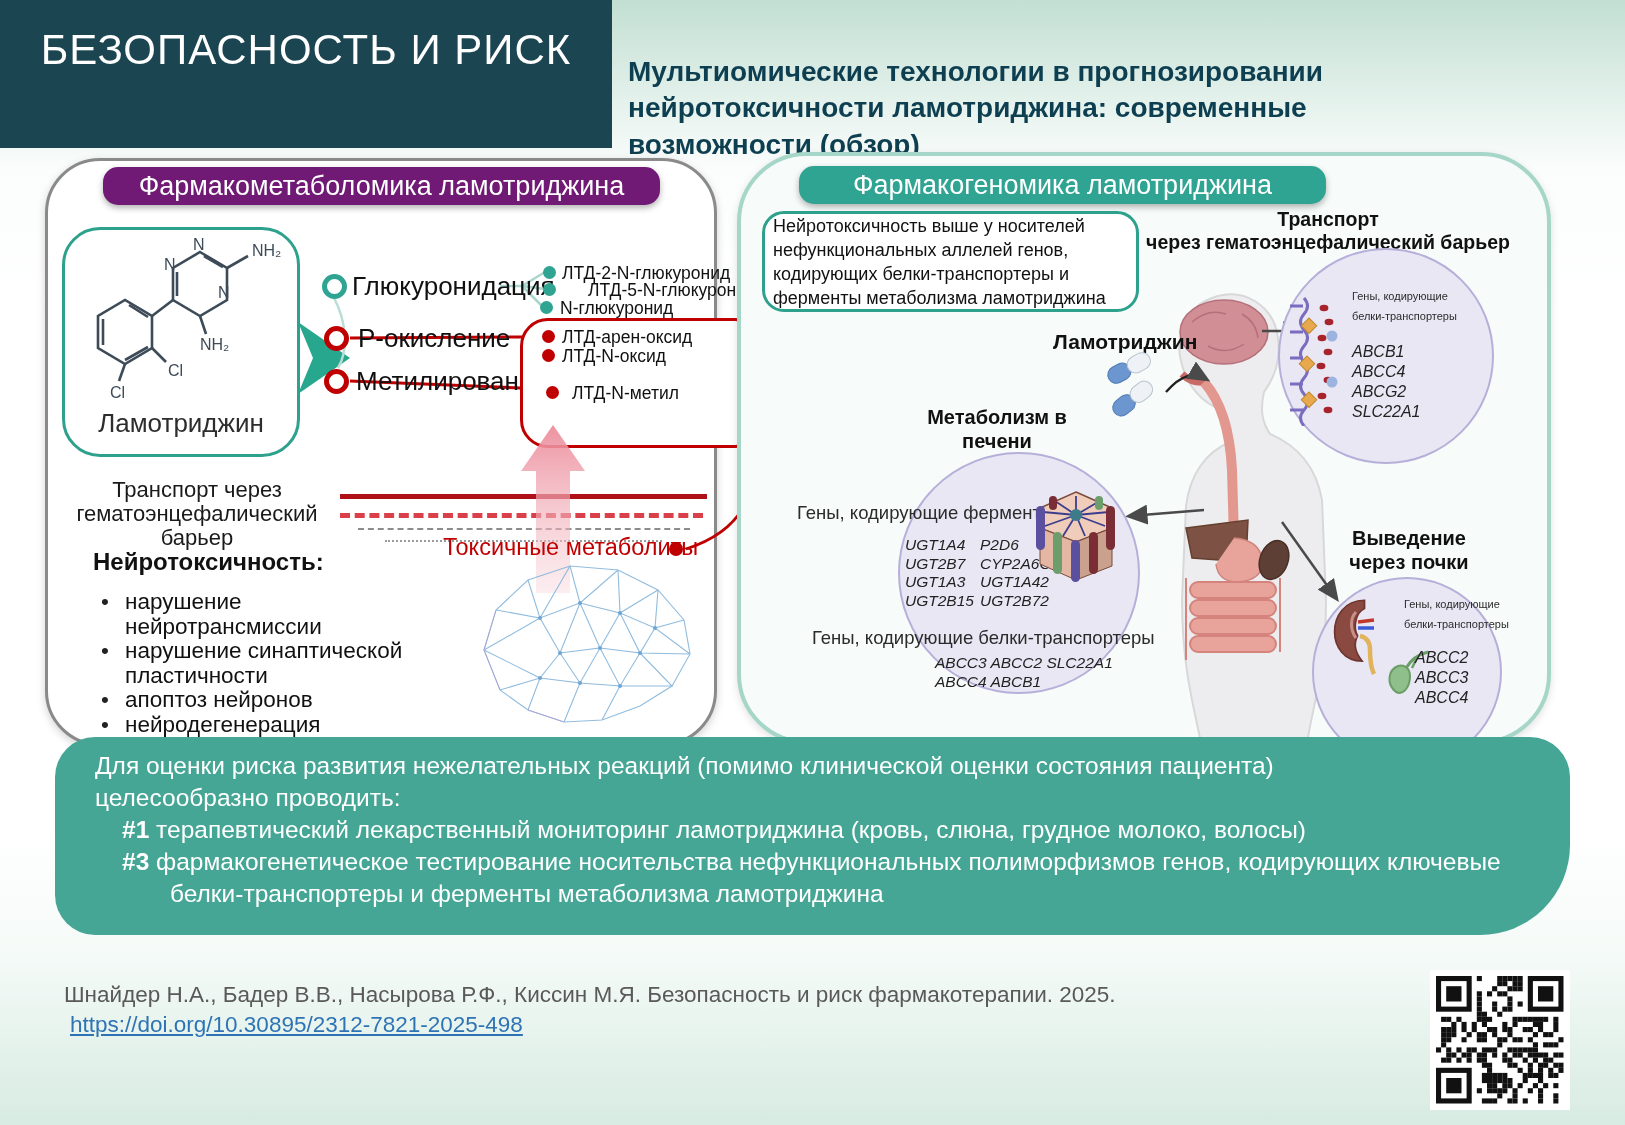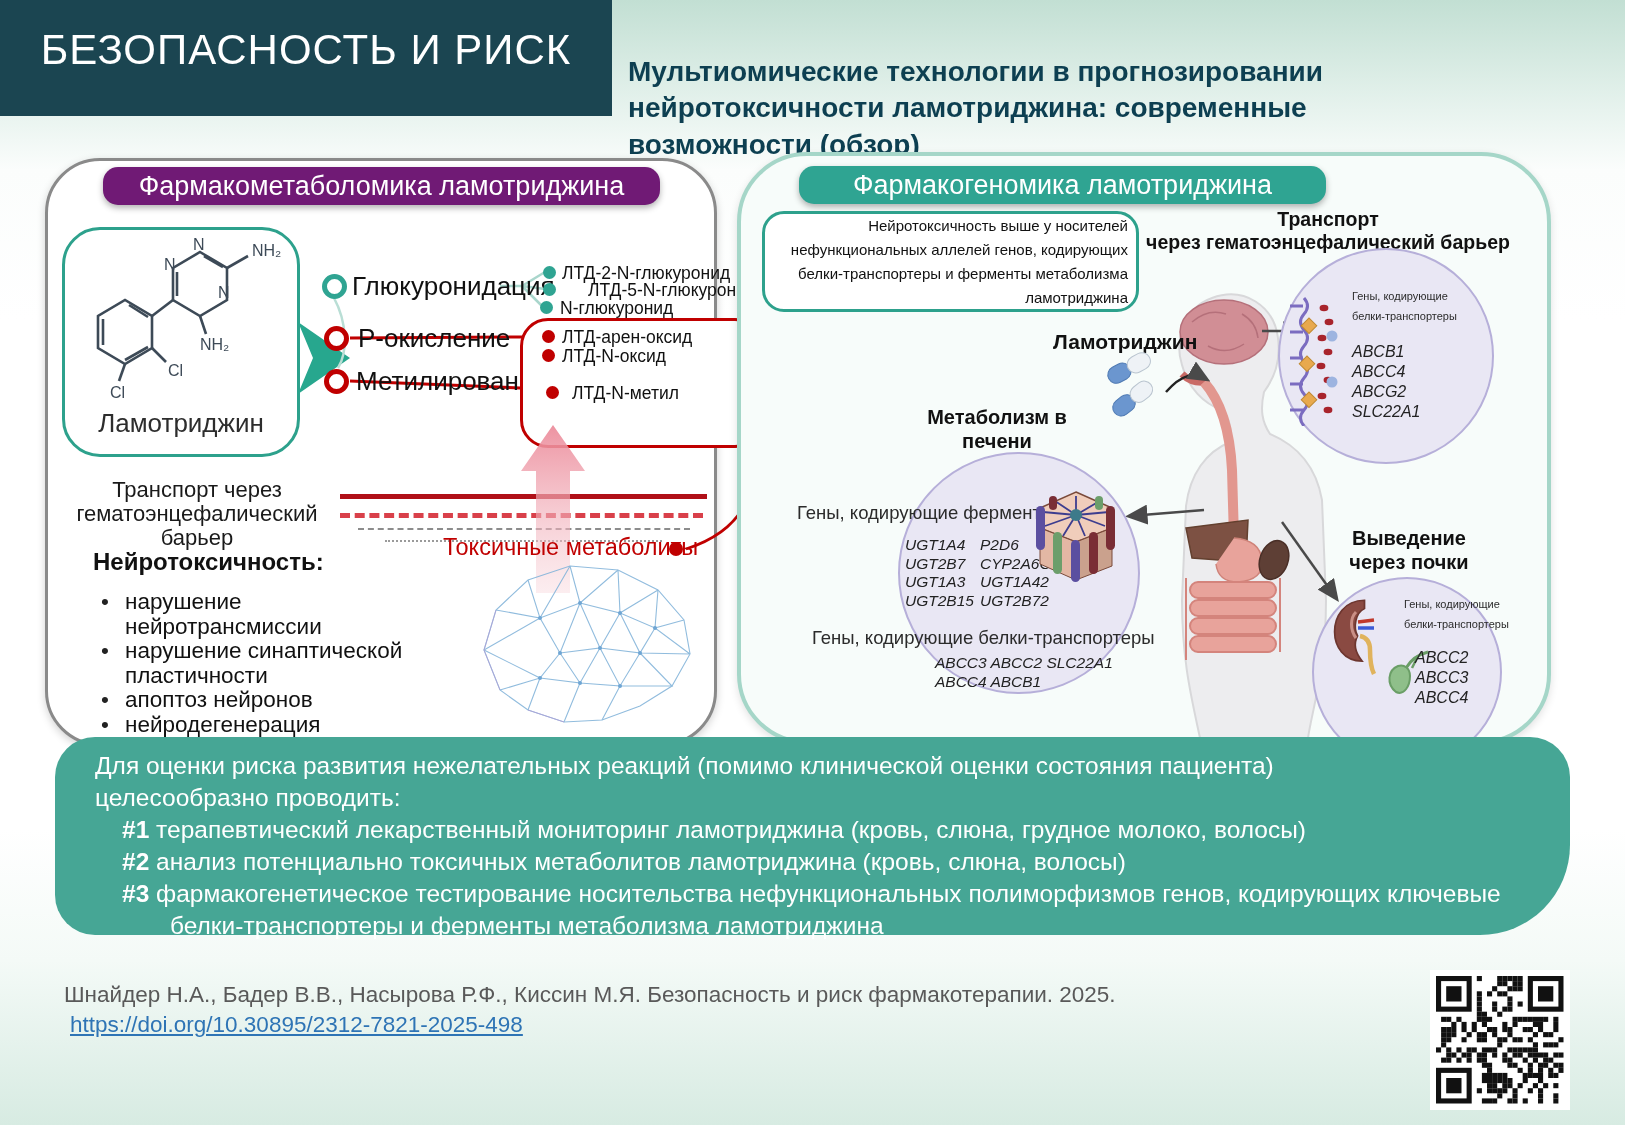--- a/index.html
+++ b/index.html
@@ -3,21 +3,21 @@
 <meta charset="utf-8">
 <style>
   html,body{margin:0;padding:0;}
   body{
     width:1625px;height:1125px;position:relative;overflow:hidden;
     font-family:"Liberation Sans", sans-serif;color:#1f1f1f;
     background:linear-gradient(180deg,#c2dfd3 0px,#e7f3ee 110px,#fbfdfc 170px,#ffffff 320px,#ffffff 830px,#f4faf7 960px,#d7ebe2 1125px);
   }
   .abs{position:absolute;}
   
-  .masthead{left:0;top:0;width:612px;height:116px;background:#1b4551;color:#fff;text-align:center;}
+  .masthead{left:0;top:0;width:612px;height:148px;background:#1b4551;color:#fff;text-align:center;}
   .masthead .l1{margin-top:26px;font-size:42px;font-weight:400;letter-spacing:1px;}
   .masthead .l2{font-size:52px;font-weight:800;letter-spacing:1px;margin-top:2px;}
   .main-title{left:628px;top:22px;width:700px;font-size:28px;font-weight:700;color:#0d3f51;line-height:1.3;margin-top:32px;}
   
   .panel-left{left:45px;top:158px;width:666px;height:582px;background:#ffffff;border:3.5px solid #8a8a8a;border-radius:55px;box-shadow:0 3px 8px rgba(0,0,0,.18);}
   .panel-right{left:737px;top:152px;width:806px;height:584px;background:#f7fcfa;border:4px solid #a5d6c8;border-radius:70px;box-shadow:0 3px 8px rgba(0,0,0,.12);}
   .pill{height:38px;border-radius:15px;color:#fff;font-size:27px;font-weight:400;display:flex;align-items:center;justify-content:center;box-shadow:0 3px 6px rgba(0,0,0,.3);}
   .pill-gray{background:#701a75;}
   .pill-teal{background:#2fa492;}
   
@@ -34,21 +34,21 @@
   .red-box{left:520px;top:318px;width:237px;height:124px;border:3px solid #c00000;border-radius:28px;background:#fff;}
   .barrier-label{left:56px;top:478px;width:282px;text-align:center;font-size:22px;line-height:24px;color:#1a1a1a;}
   .toxic-label{left:443px;top:534px;font-size:23.5px;color:#c00000;}
   .neuro-title{left:93px;top:548px;font-size:24px;font-weight:700;color:#111;}
   .neuro-list{left:97px;top:578px;width:310px;margin-top:12px;}
   .neuro-list ul{margin:0;padding:0;list-style:none;}
   .neuro-list li{position:relative;padding-left:28px;font-size:22.5px;line-height:24.5px;color:#111;margin:0;}
   .neuro-list li::before{content:"•";position:absolute;left:4px;top:0;color:#222;}
   
   .note-box{left:762px;top:211px;width:377px;height:101px;border:3px solid #2da18c;border-radius:22px;background:#fff;
-            display:flex;align-items:center;justify-content:center;text-align:right;font-size:15px;line-height:24px;color:#111;padding:2px 8px;box-sizing:border-box;}
+            display:flex;align-items:center;justify-content:center;text-align:left;font-size:18px;line-height:24px;color:#111;padding:2px 8px;box-sizing:border-box;}
   .bbb-title{left:1128px;top:208px;width:400px;text-align:center;font-weight:700;font-size:19.5px;line-height:23px;color:#111;}
   .lav-circle{background:#e9e7f4;border:2px solid #b6afd9;border-radius:50%;}
   .genes-label{font-size:11px;line-height:20px;color:#2b2b2b;}
   .genes{font-style:italic;font-size:15.5px;color:#222;}
   .sec-title{font-weight:700;font-size:20px;line-height:24px;color:#111;text-align:center;}
   
   .rec-box{left:55px;top:737px;width:1515px;height:198px;background:#46a695;border-radius:40px 40px 90px 40px;color:#fff;box-sizing:border-box;padding:13px 22px;}
   .rec-line{font-size:24.5px;line-height:32px;}
   .rec-item{font-size:24.5px;line-height:32px;margin-left:45px;padding-left:48px;text-indent:-48px;}
   .rec-item .num{font-weight:800;}
@@ -363,21 +363,20 @@
 <div class="abs genes" style="left:1415px;top:648px;line-height:20px;font-size:16px;">
   <div>ABCC2</div>
   <div>ABCC3</div>
   <div>ABCC4</div>
 </div>
 
 <div class="abs rec-box">
   <div class="rec-line" style="margin-left:18px;">Для оценки риска развития нежелательных реакций (помимо клинической оценки состояния пациента)</div>
   <div class="rec-line" style="margin-left:18px;">целесообразно проводить:</div>
   <div class="rec-item"><span class="num">#1</span> <span>терапевтический лекарственный мониторинг ламотриджина (кровь, слюна, грудное молоко, волосы)</span></div>
-  <div class="rec-item"><span class="num">#2</span> <span>анализ потенциально токсичных метаболитов ламотриджина (кровь, слюна, волосы)</span></div>
   <div class="rec-item"><span class="num">#3</span> <span>фармакогенетическое тестирование носительства нефункциональных полиморфизмов генов, кодирующих ключевые белки-транспортеры и ферменты метаболизма ламотриджина</span></div>
 </div>
 
 <div class="abs citation">Шнайдер Н.А., Бадер В.В., Насырова Р.Ф., Киссин М.Я. Безопасность и риск фармакотерапии. 2025.</div>
 <a class="abs doi" href="#">https://doi.org/10.30895/2312-7821-2025-498</a>
 <div class="abs qr">
   <svg width="140" height="140" viewBox="0 0 140 140">
       <rect x="46.8" y="6" width="5.1" height="5.1" fill="#111"></rect>
       <rect x="67.19999999999999" y="6" width="5.1" height="5.1" fill="#111"></rect>
       <rect x="72.3" y="6" width="5.1" height="5.1" fill="#111"></rect>

